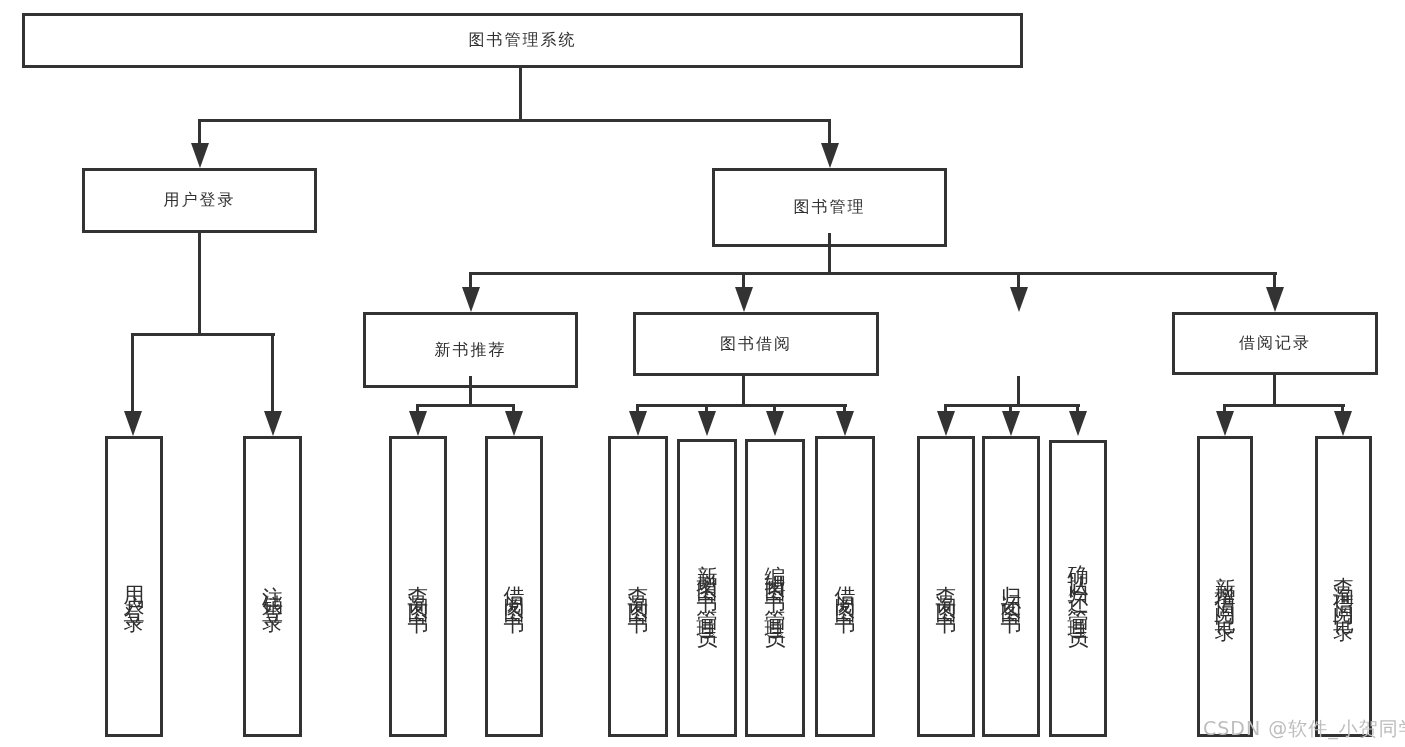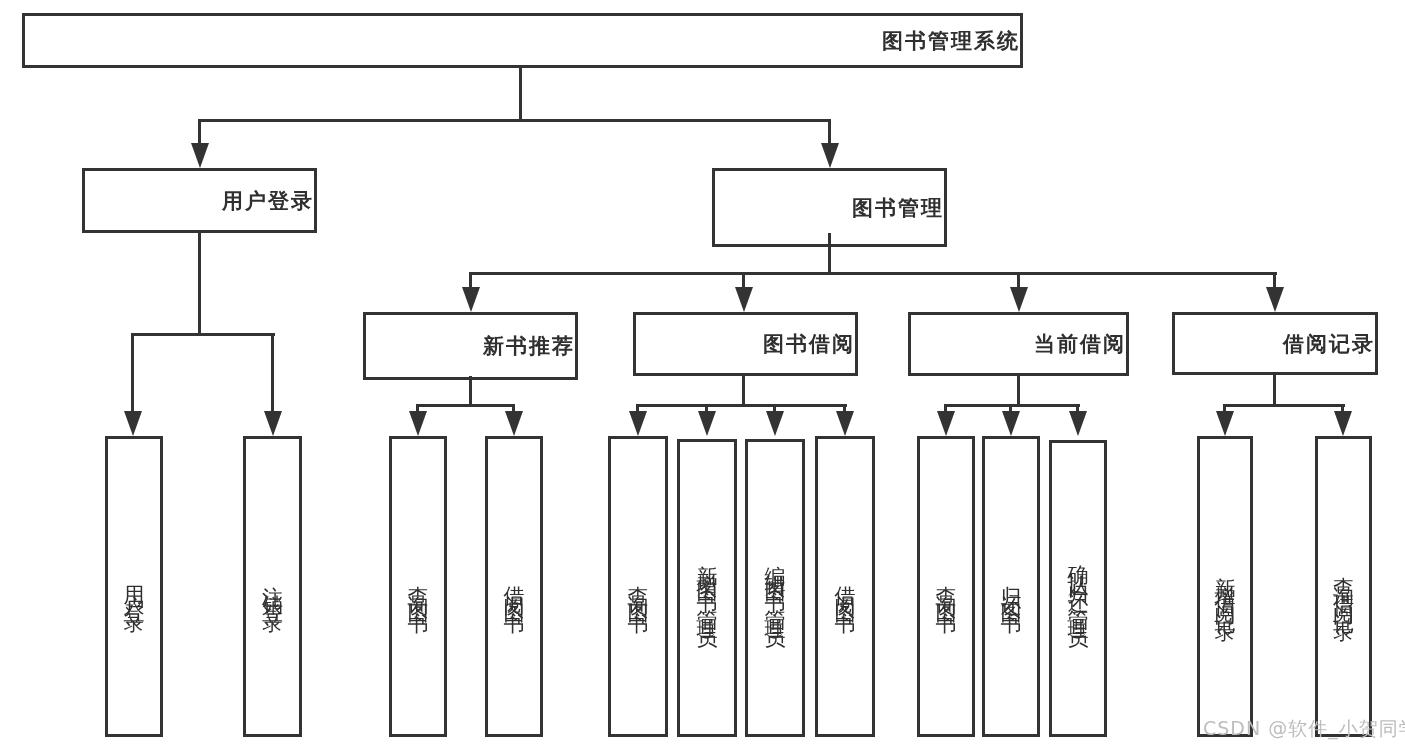--- a/index.html
+++ b/index.html
@@ -4,21 +4,21 @@
 <style>
   html,body{margin:0;padding:0;background:#fff;}
   .canvas{
     position:relative;width:1405px;height:747px;background:#ffffff;
     font-family:"DejaVu Sans","Liberation Sans",sans-serif;overflow:hidden;
   }
   .box{
     position:absolute;background:#ffffff;border:3px solid #333333;box-sizing:border-box;
     display:flex;align-items:center;justify-content:center;color:#2f2f2f;
   }
-  .hbox{font-size:21px;letter-spacing:2px;font-weight:700;justify-content:flex-end;}
+  .hbox{font-size:16px;letter-spacing:2px;font-weight:400;}
   .vbox{font-size:21px;}
   .vbox .lbl{writing-mode:vertical-rl;text-orientation:mixed;letter-spacing:9px;line-height:1.05;}
   .hline{position:absolute;height:3px;background:#333333;}
   .vline{position:absolute;width:3px;background:#333333;}
   .arrow{position:absolute;width:3px;background:#333333;}
   .arrow::after{
     content:"";position:absolute;top:100%;left:50%;transform:translateX(-50%);
     width:0;height:0;border:9px solid transparent;border-bottom:0;border-top:25px solid #333333;
   }
   .watermark{position:absolute;left:1203px;top:716px;font-size:19px;color:#bdbdbd;letter-spacing:1px;white-space:nowrap;}
@@ -32,28 +32,25 @@
     <span class="lbl">图书管理系统</span>
   </div>
 
   <div class="box hbox" style="left:82px;top:168px;width:235px;height:65px">
     <span class="lbl">用户登录</span>
   </div>
   <div class="box hbox" style="left:712px;top:168px;width:235px;height:79px">
     <span class="lbl">图书管理</span>
   </div>
 
-  <div class="box hbox" style="left:363px;top:312px;width:215px;height:68px">
+  <div class="box hbox" style="left:363px;top:312px;width:215px;height:76px">
     <span class="lbl">新书推荐</span>
   </div>
-  <div class="box hbox" style="left:633px;top:312px;width:225px;height:64px">
+  <div class="box hbox" style="left:633px;top:312px;width:246px;height:64px">
     <span class="lbl">图书借阅</span>
-  </div>
-  <div class="box hbox" style="left:908px;top:312px;width:221px;height:64px">
-    <span class="lbl">当前借阅</span>
   </div>
   <div class="box hbox" style="left:1172px;top:312px;width:206px;height:63px">
     <span class="lbl">借阅记录</span>
   </div>
 
   <div class="box vbox" style="left:105px;top:436px;width:58px;height:301px">
     <span class="lbl">用户登录</span>
   </div>
   <div class="box vbox" style="left:243px;top:436px;width:59px;height:301px">
     <span class="lbl">注销登录</span>

